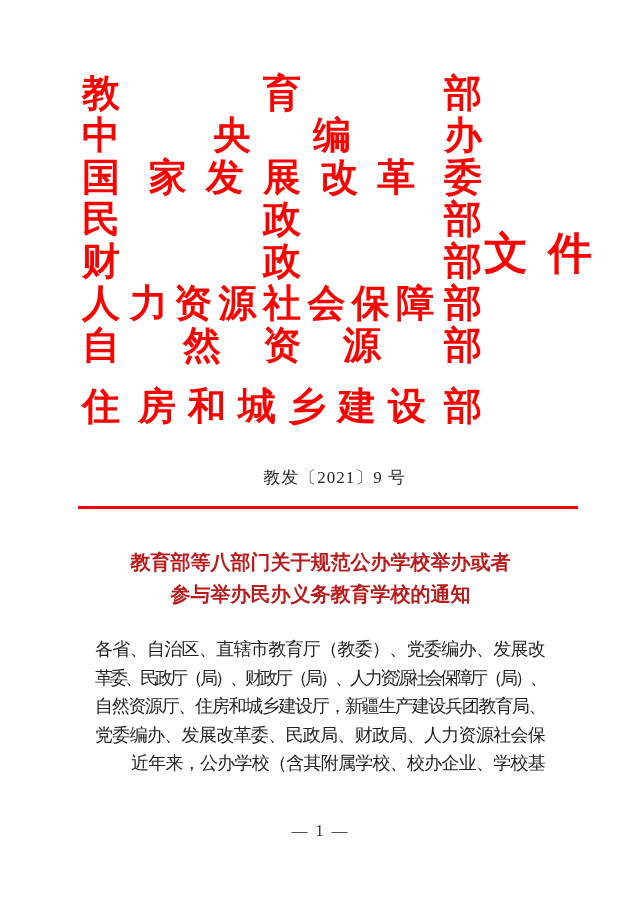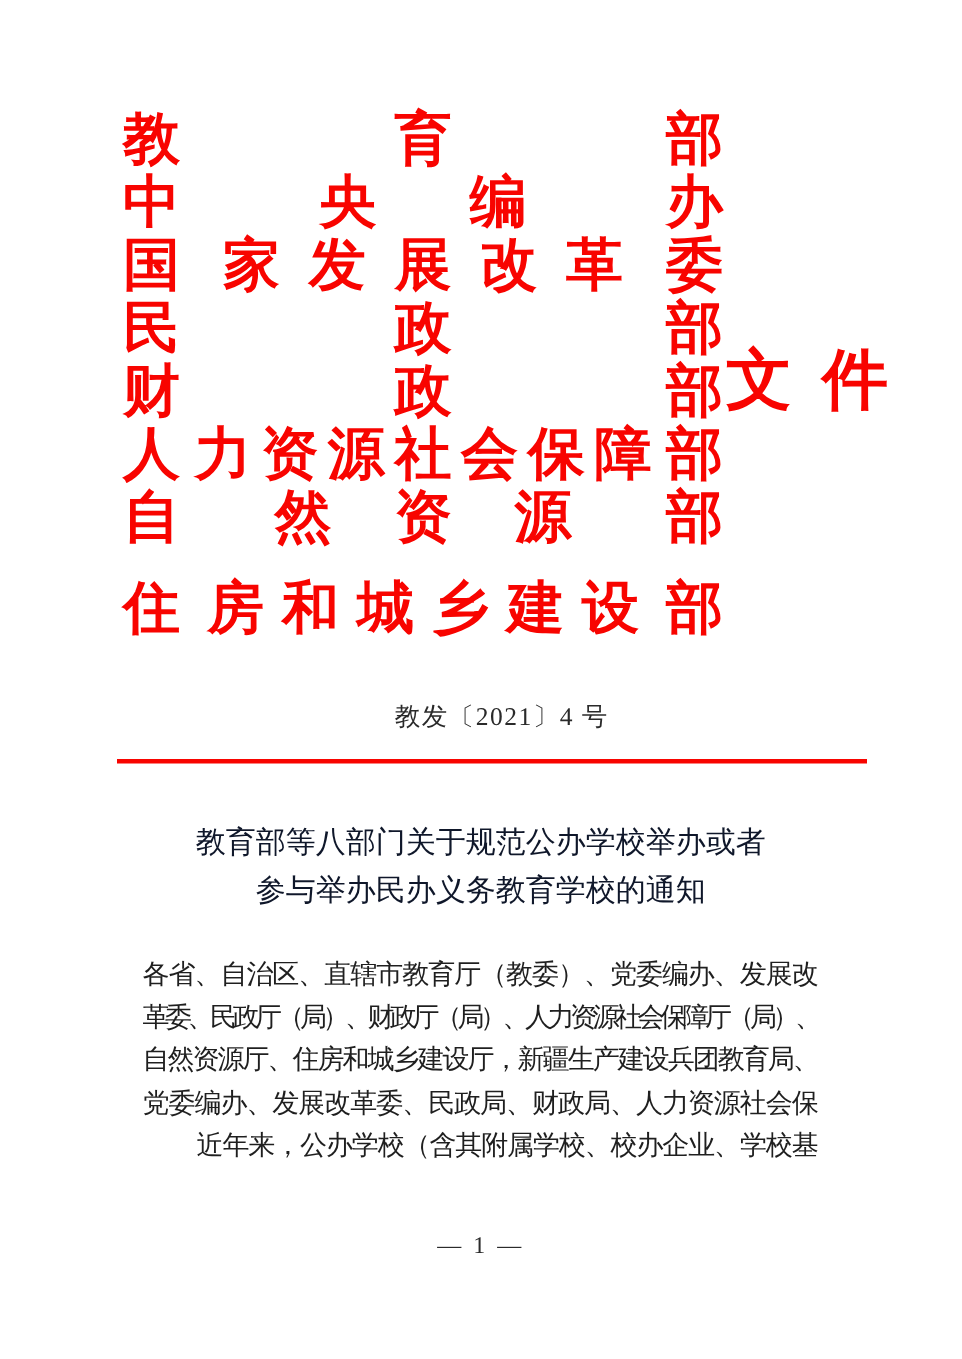--- a/index.html
+++ b/index.html
@@ -83,24 +83,24 @@
     background: #f80400;
   }
 
   
   .doc-title {
     position: absolute;
     top: 546px;
     left: 0;
     width: 100%;
     text-align: center;
-    font-weight: normal;
+    font-weight: bold;
     font-size: 20px;
     line-height: 32px;
-    color: #0f172a;
+    color: #b91c1c;
     white-space: nowrap;
   }
 
   
   .body-text {
     position: absolute;
     top: 635px;
     left: 95px;
     width: 450px;
     font-size: 18px;
@@ -190,21 +190,21 @@
         <span>设</span>
         <span>部</span>
       </div>
   </div>
 
   <div class="wenjian" data-justify="chars">
       <span>文</span>
       <span>件</span>
     </div>
 
-  <div class="doc-number">教发〔2021〕4 号</div>
+  <div class="doc-number">教发〔2021〕9 号</div>
 
   <div class="red-rule"></div>
 
   <div class="doc-title">
     <div>教育部等八部门关于规范公办学校举办或者</div>
     <div>参与举办民办义务教育学校的通知</div>
   </div>
 
   <div class="body-text">
     <div class="body-line" data-justify="chars">

